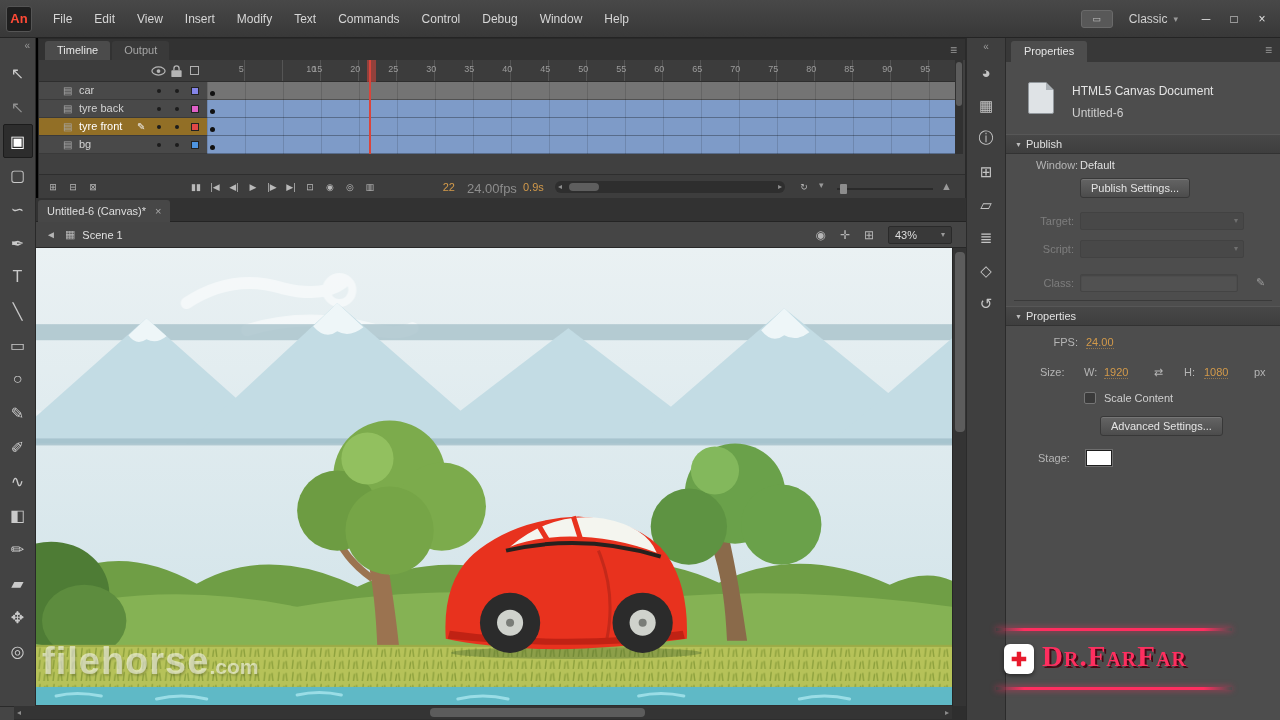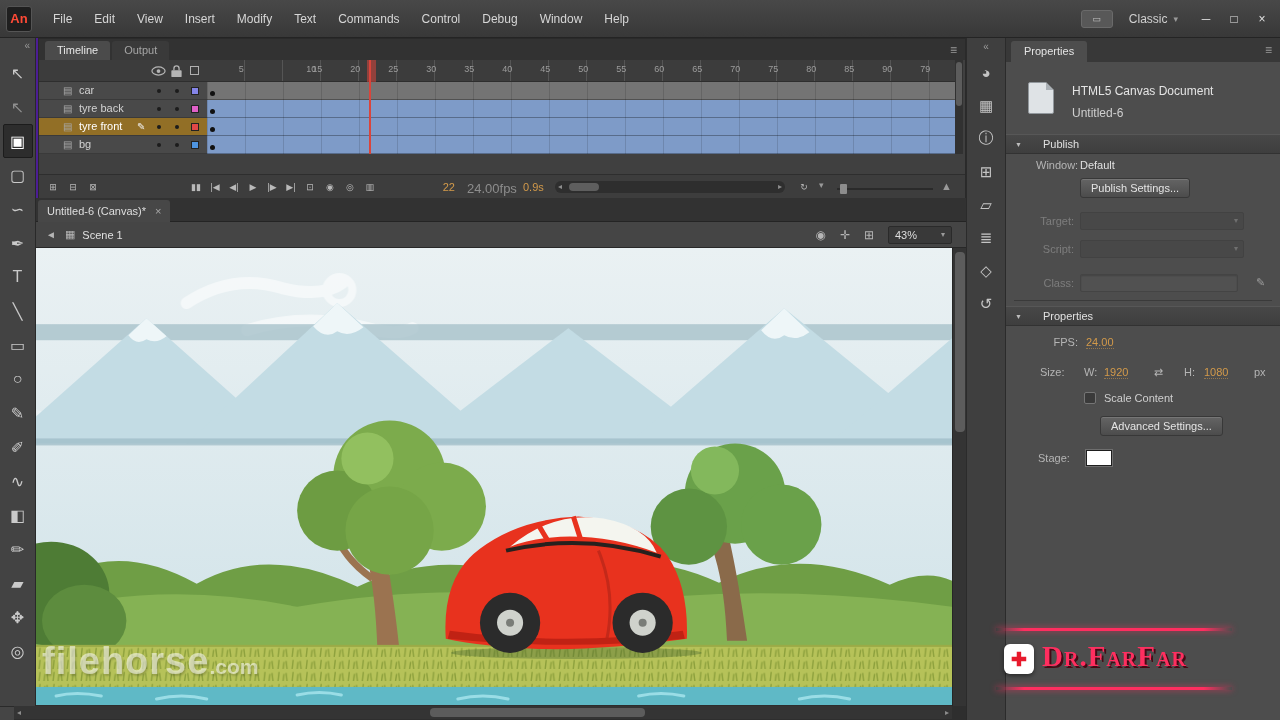--- a/index.html
+++ b/index.html
@@ -1,17 +1,17 @@
 <!DOCTYPE html>
 <html><head>
 <meta charset="utf-8">
 <style>
   *{margin:0;padding:0;box-sizing:border-box;user-select:none;cursor:default}
   html,body{width:1280px;height:720px;background:#222;overflow:hidden}
-  #root{position:relative;width:1280px;height:720px;background:#4c1d95;font-family:"Liberation Sans",sans-serif;color:#ccc;overflow:hidden}
+  #root{position:relative;width:1280px;height:720px;background:#000000;font-family:"Liberation Sans",sans-serif;color:#ccc;overflow:hidden}
 
   
   #menubar{position:absolute;left:0;top:0;width:1280px;height:38px;background:linear-gradient(#484848,#383838);border-bottom:1px solid #242424;display:flex;align-items:center;z-index:20}
   #app-logo{width:26px;height:26px;margin:0 10px 0 6px;background:#1f1f1f;border:1px solid #555;border-radius:3px;color:#ff4a36;font-weight:bold;font-size:13px;display:flex;align-items:center;justify-content:center}
   #menu-items{display:flex}
   .menu-item{padding:0 11px;font-size:12px;color:#d6d6d6;line-height:36px}
   #menubar-right{margin-left:auto;display:flex;align-items:center;gap:16px;padding-right:6px}
   #screen-button{width:32px;height:18px;background:#585858;border:1px solid #6a6a6a;border-radius:3px;display:flex;align-items:center;justify-content:center;font-size:9px;color:#c4c4c4}
   #workspace-switcher{font-size:12px;color:#d0d0d0;display:flex;gap:6px;align-items:center}
   #workspace-switcher .dd{font-size:9px;color:#9a9a9a}
@@ -109,21 +109,21 @@
 
   
   #properties-panel{position:absolute;left:1006px;top:38px;width:274px;height:682px;background:#4d4d4d;z-index:10}
   #prop-tabs{height:24px;background:#383838;display:flex;align-items:flex-end;position:relative}
   #properties-tab{padding:4px 13px 5px;background:#4d4d4d;color:#e4e4e4;font-size:11px;border-radius:3px 3px 0 0;margin-left:5px}
   #prop-menu{position:absolute;right:8px;top:5px;color:#9a9a9a;font-size:12px}
   #doc-icon{position:absolute;left:22px;top:44px;width:26px;height:32px;background:#dfe3e6;border:1px solid #92989d;border-radius:2px}
   #doc-icon::after{content:"";position:absolute;right:-1px;top:-1px;border-style:solid;border-width:0 8px 8px 0;border-color:transparent #4d4d4d #aab0b5 transparent}
   #doc-type{position:absolute;left:66px;top:46px;font-size:12px;color:#e4e4e4}
   #doc-name{position:absolute;left:66px;top:68px;font-size:12px;color:#cfcfcf}
-  .section-header{position:absolute;left:0;width:100%;height:20px;background:linear-gradient(#474747,#3e3e3e);border-top:1px solid #575757;border-bottom:1px solid #323232;display:flex;align-items:center;padding:0 9px;font-size:11px;color:#e0e0e0;gap:21px}
+  .section-header{position:absolute;left:0;width:100%;height:20px;background:linear-gradient(#474747,#3e3e3e);border-top:1px solid #575757;border-bottom:1px solid #323232;display:flex;align-items:center;padding:0 9px;font-size:11px;color:#e0e0e0;gap:4px}
   .section-header .tri{font-size:7px;color:#bdbdbd}
   #publish-header{top:96px}
   #props-header{top:268px}
   .pl{position:absolute;font-size:11px;color:#b5b5b5}
   .pv{position:absolute;font-size:11px;color:#e0e0e0}
   .hot{color:#d39a4a;border-bottom:1px dotted rgba(211,154,74,.55)}
   .pbtn{position:absolute;height:20px;padding:0 10px;background:linear-gradient(#646464,#4c4c4c);border:1px solid #383838;border-radius:3px;font-size:11px;color:#e4e4e4;line-height:18px;box-shadow:inset 0 1px 0 rgba(255,255,255,.12)}
   .combo{position:absolute;left:74px;width:164px;height:18px;background:#434343;border:1px solid #353535;border-radius:2px}
   .combo .arr{position:absolute;right:5px;top:3px;font-size:8px;color:#9a9a9a}
   .tinput{position:absolute;left:74px;width:158px;height:18px;background:#585858;border:1px solid #3a3a3a;border-radius:2px;box-shadow:inset 0 1px 2px rgba(0,0,0,.4)}
@@ -233,21 +233,21 @@
           <div class="ruler-num" style="left: 327.2px;">45</div>
           <div class="ruler-num" style="left: 365.2px;">50</div>
           <div class="ruler-num" style="left: 403.2px;">55</div>
           <div class="ruler-num" style="left: 441.2px;">60</div>
           <div class="ruler-num" style="left: 479.2px;">65</div>
           <div class="ruler-num" style="left: 517.2px;">70</div>
           <div class="ruler-num" style="left: 555.2px;">75</div>
           <div class="ruler-num" style="left: 593.2px;">80</div>
           <div class="ruler-num" style="left: 631.2px;">85</div>
           <div class="ruler-num" style="left: 669.2px;">90</div>
-          <div class="ruler-num" style="left: 707.2px;">79</div>
+          <div class="ruler-num" style="left: 707.2px;">95</div>
         </div>
       <div id="layer-list">
           <div class="layer-row">
             <div class="layer-icon">▤</div>
             <div class="layer-name">car</div>
             <div class="ldot d1"></div>
             <div class="ldot d2"></div>
             <div class="lsq" style="background: rgb(133, 133, 232);"></div>
           </div>
           <div class="layer-row">

